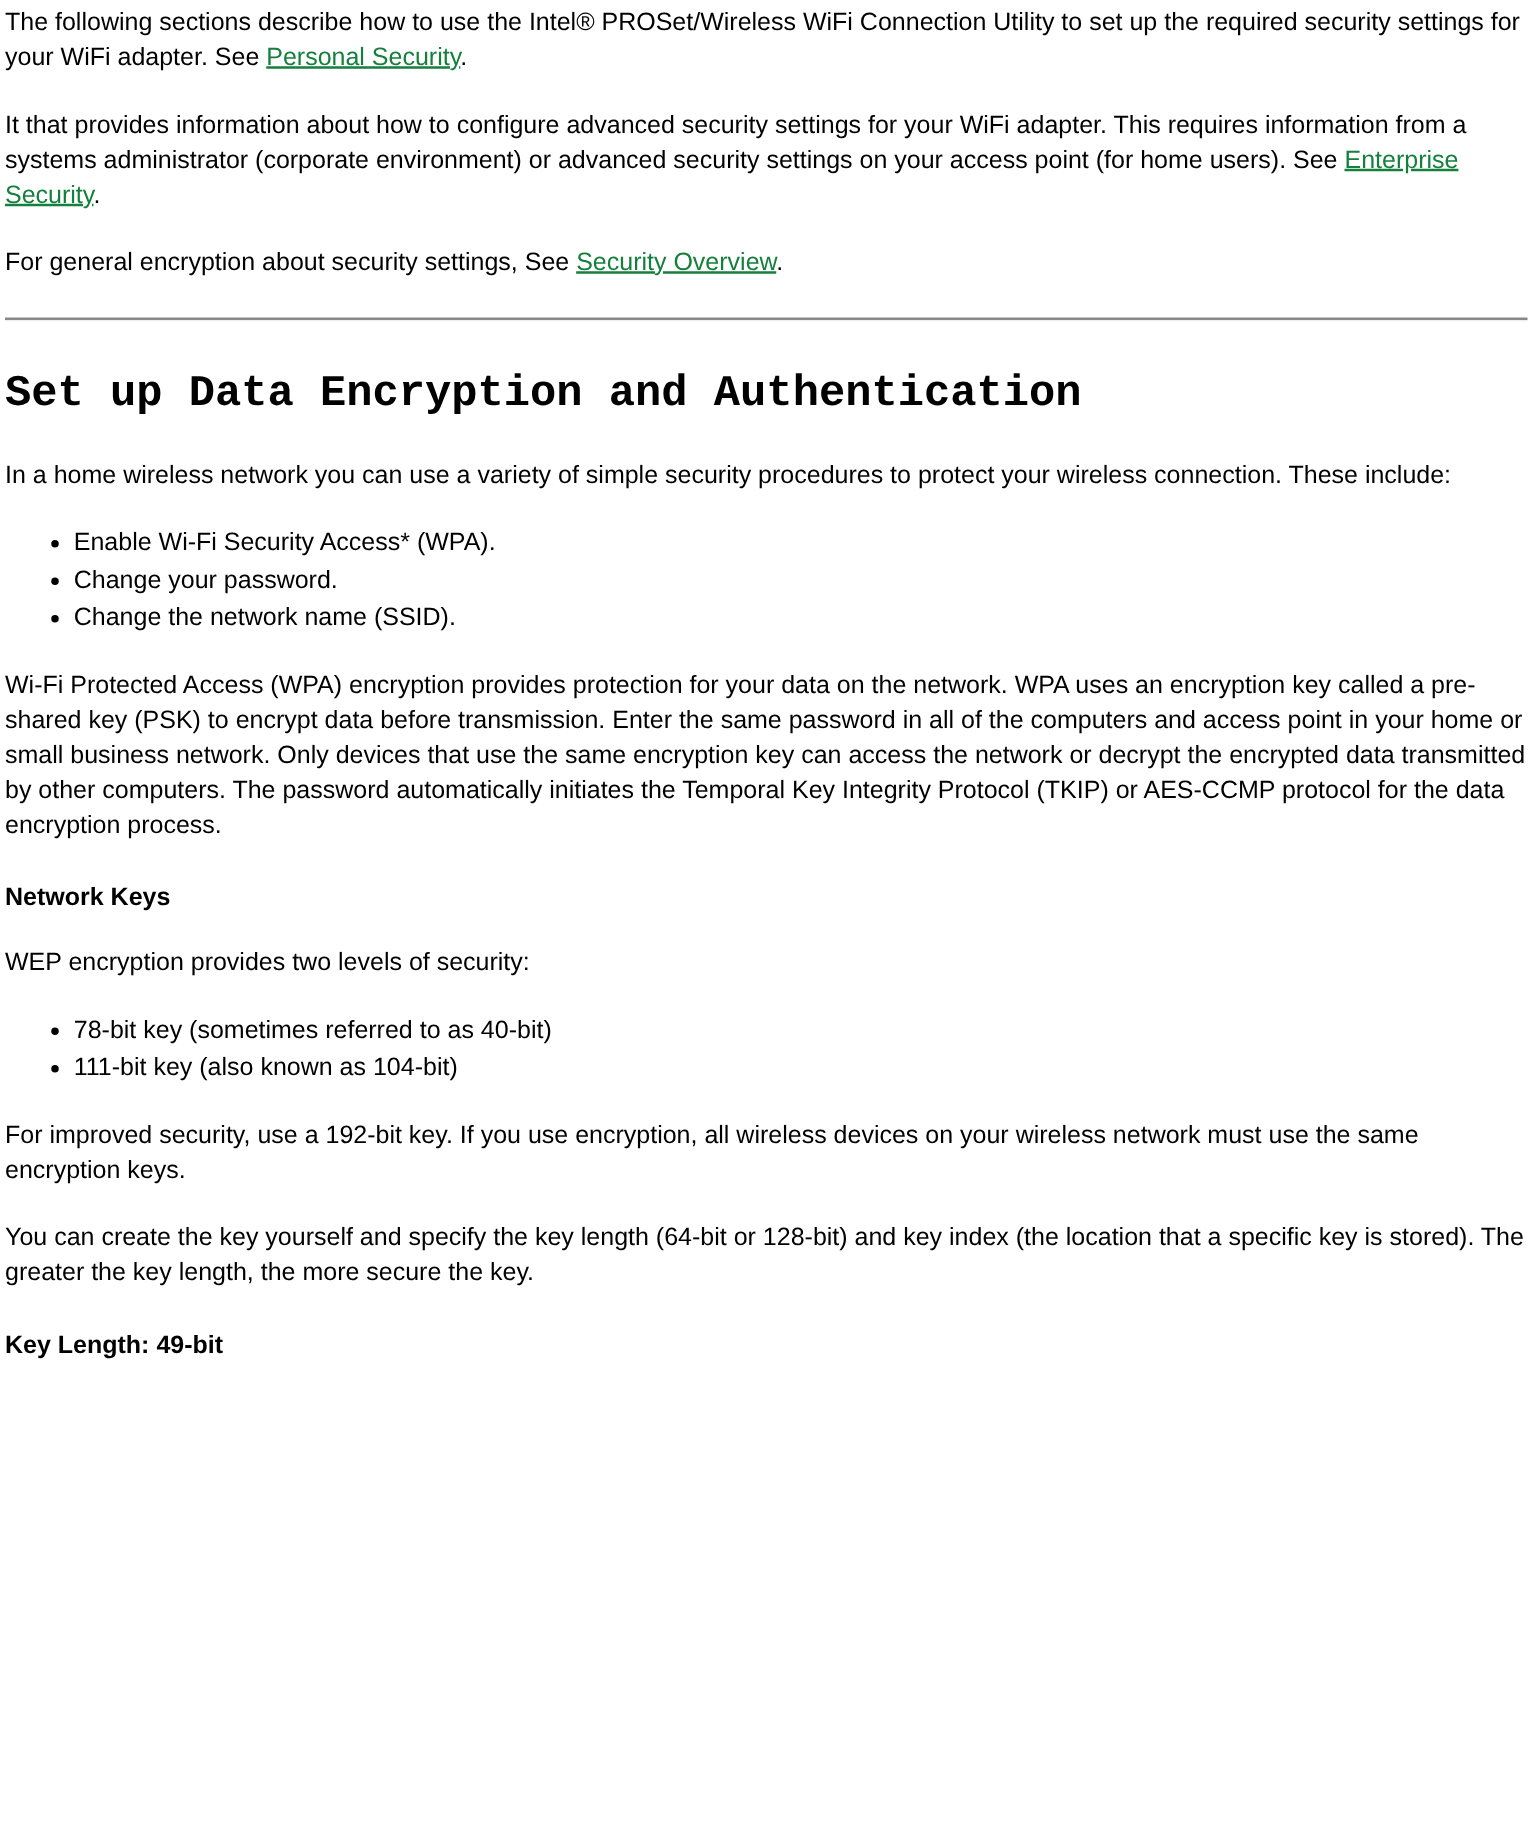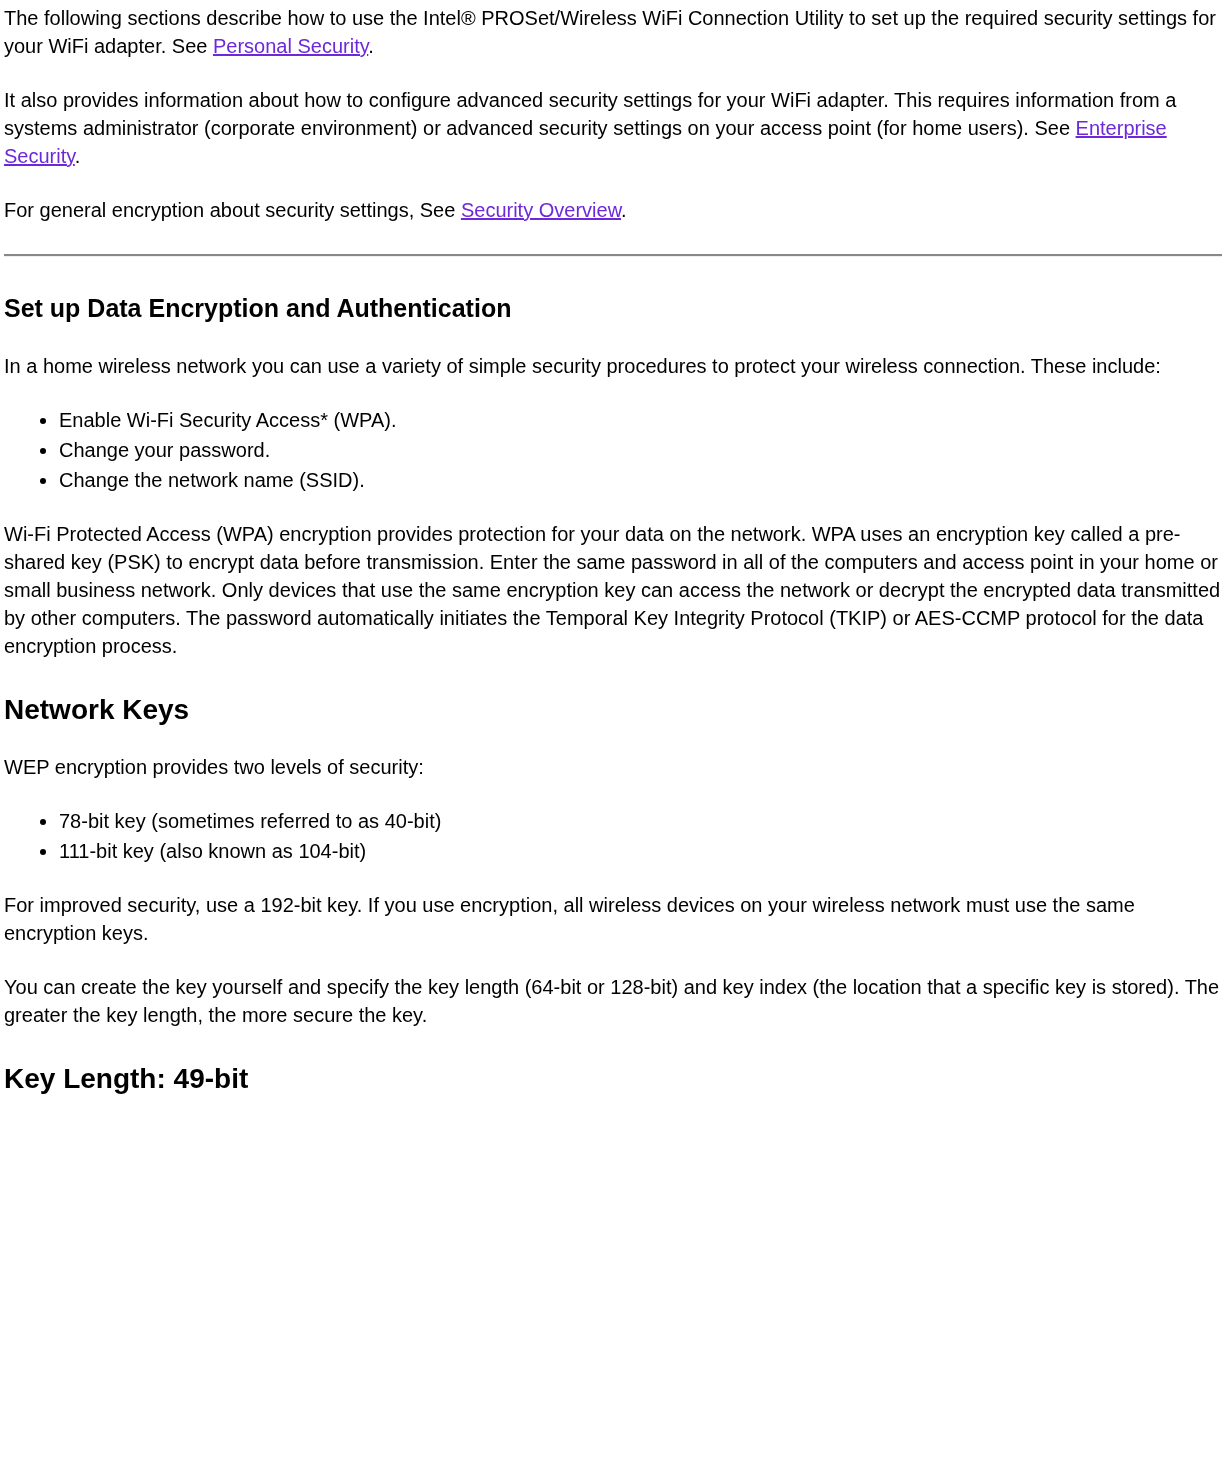--- a/index.html
+++ b/index.html
@@ -14,60 +14,60 @@
     color: #000000;
     font-size: 20px;
     line-height: 1.4;
     padding: 4px 10px 10px 4px;
     box-sizing: border-box;
   }
   p {
     margin: 0 0 26px 0;
   }
   a {
-    color: #6d28d9;
+    color: #15803d;
     text-decoration: underline;
   }
   hr {
     border: none;
     border-top: 2px solid #888888;
     border-bottom: 1px solid #eeeeee;
     height: 0;
     margin: 30px 0 30px 0;
   }
   h2 {
-    font-family: Liberation Sans, sans-serif;
+    font-family: Liberation Mono, monospace;
     font-weight: bold;
-    font-size: 25px;
+    font-size: 35px;
     margin: 34px 0 26px 0;
   }
   ul {
     margin: 0 0 26px 0;
     padding-left: 55px;
     list-style-type: disc;
   }
   li {
     padding-left: 0px;
     margin-bottom: 2px;
   }
   .subhead {
     font-weight: bold;
-    font-size: 28px;
+    font-size: 20px;
     margin: 30px 0 24px 0;
   }
 </style>
 </head>
 <body>
 
 <p>
   <span>The following sections describe how to use the Intel® PROSet/Wireless WiFi Connection Utility to set up the required security settings for your WiFi adapter. See </span><a href="#">Personal Security</a><span>.</span>
 </p>
 
 <p>
-  <span>It also provides information about how to configure advanced security settings for your WiFi adapter. This requires information from a systems administrator (corporate environment) or advanced security settings on your access point (for home users). See </span><a href="#">Enterprise Security</a><span>.</span>
+  <span>It that provides information about how to configure advanced security settings for your WiFi adapter. This requires information from a systems administrator (corporate environment) or advanced security settings on your access point (for home users). See </span><a href="#">Enterprise Security</a><span>.</span>
 </p>
 
 <p>
   <span>For general encryption about security settings, See </span><a href="#">Security Overview</a><span>.</span>
 </p>
 
 <hr>
 
 <h2>Set up Data Encryption and Authentication</h2>
 

